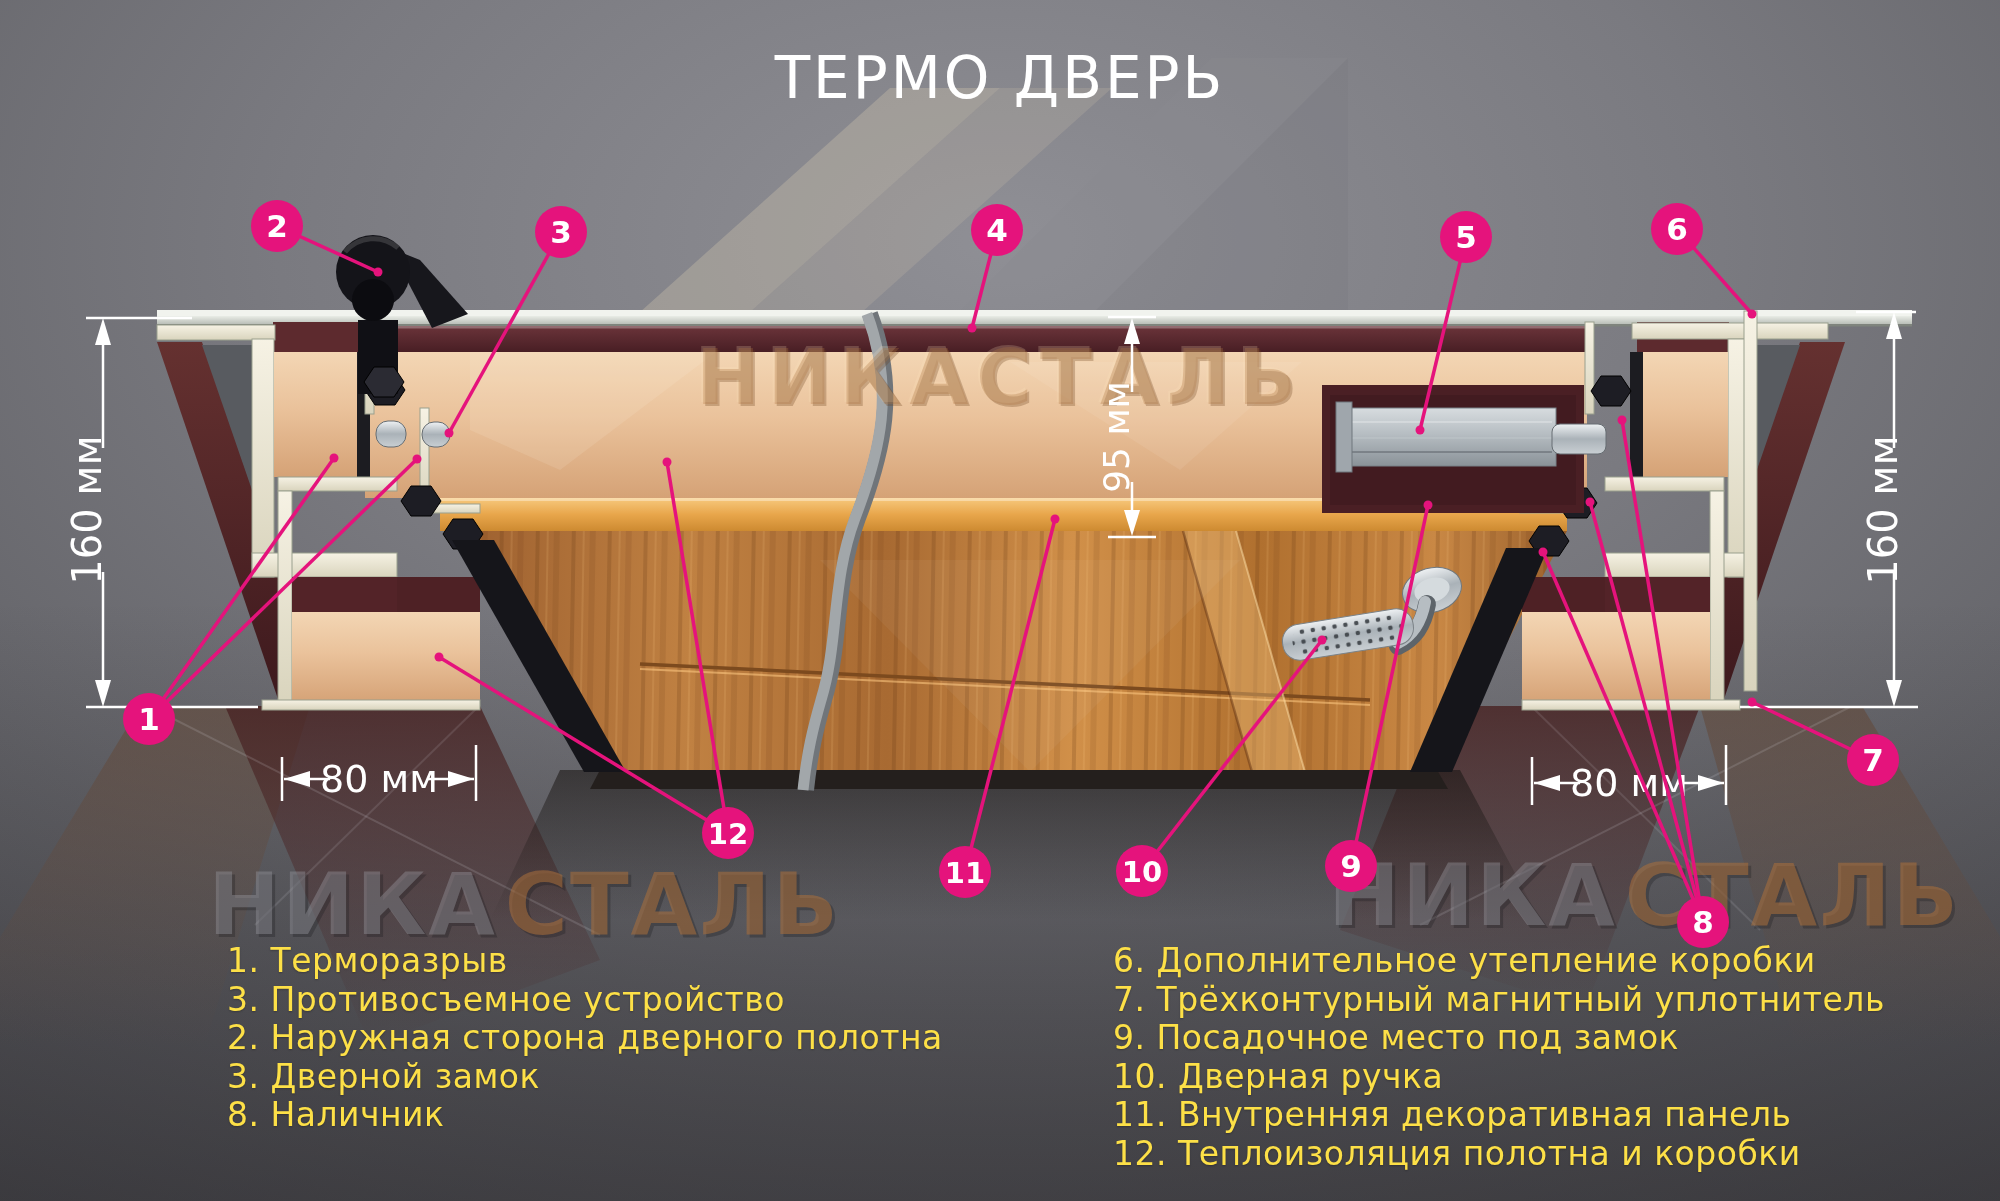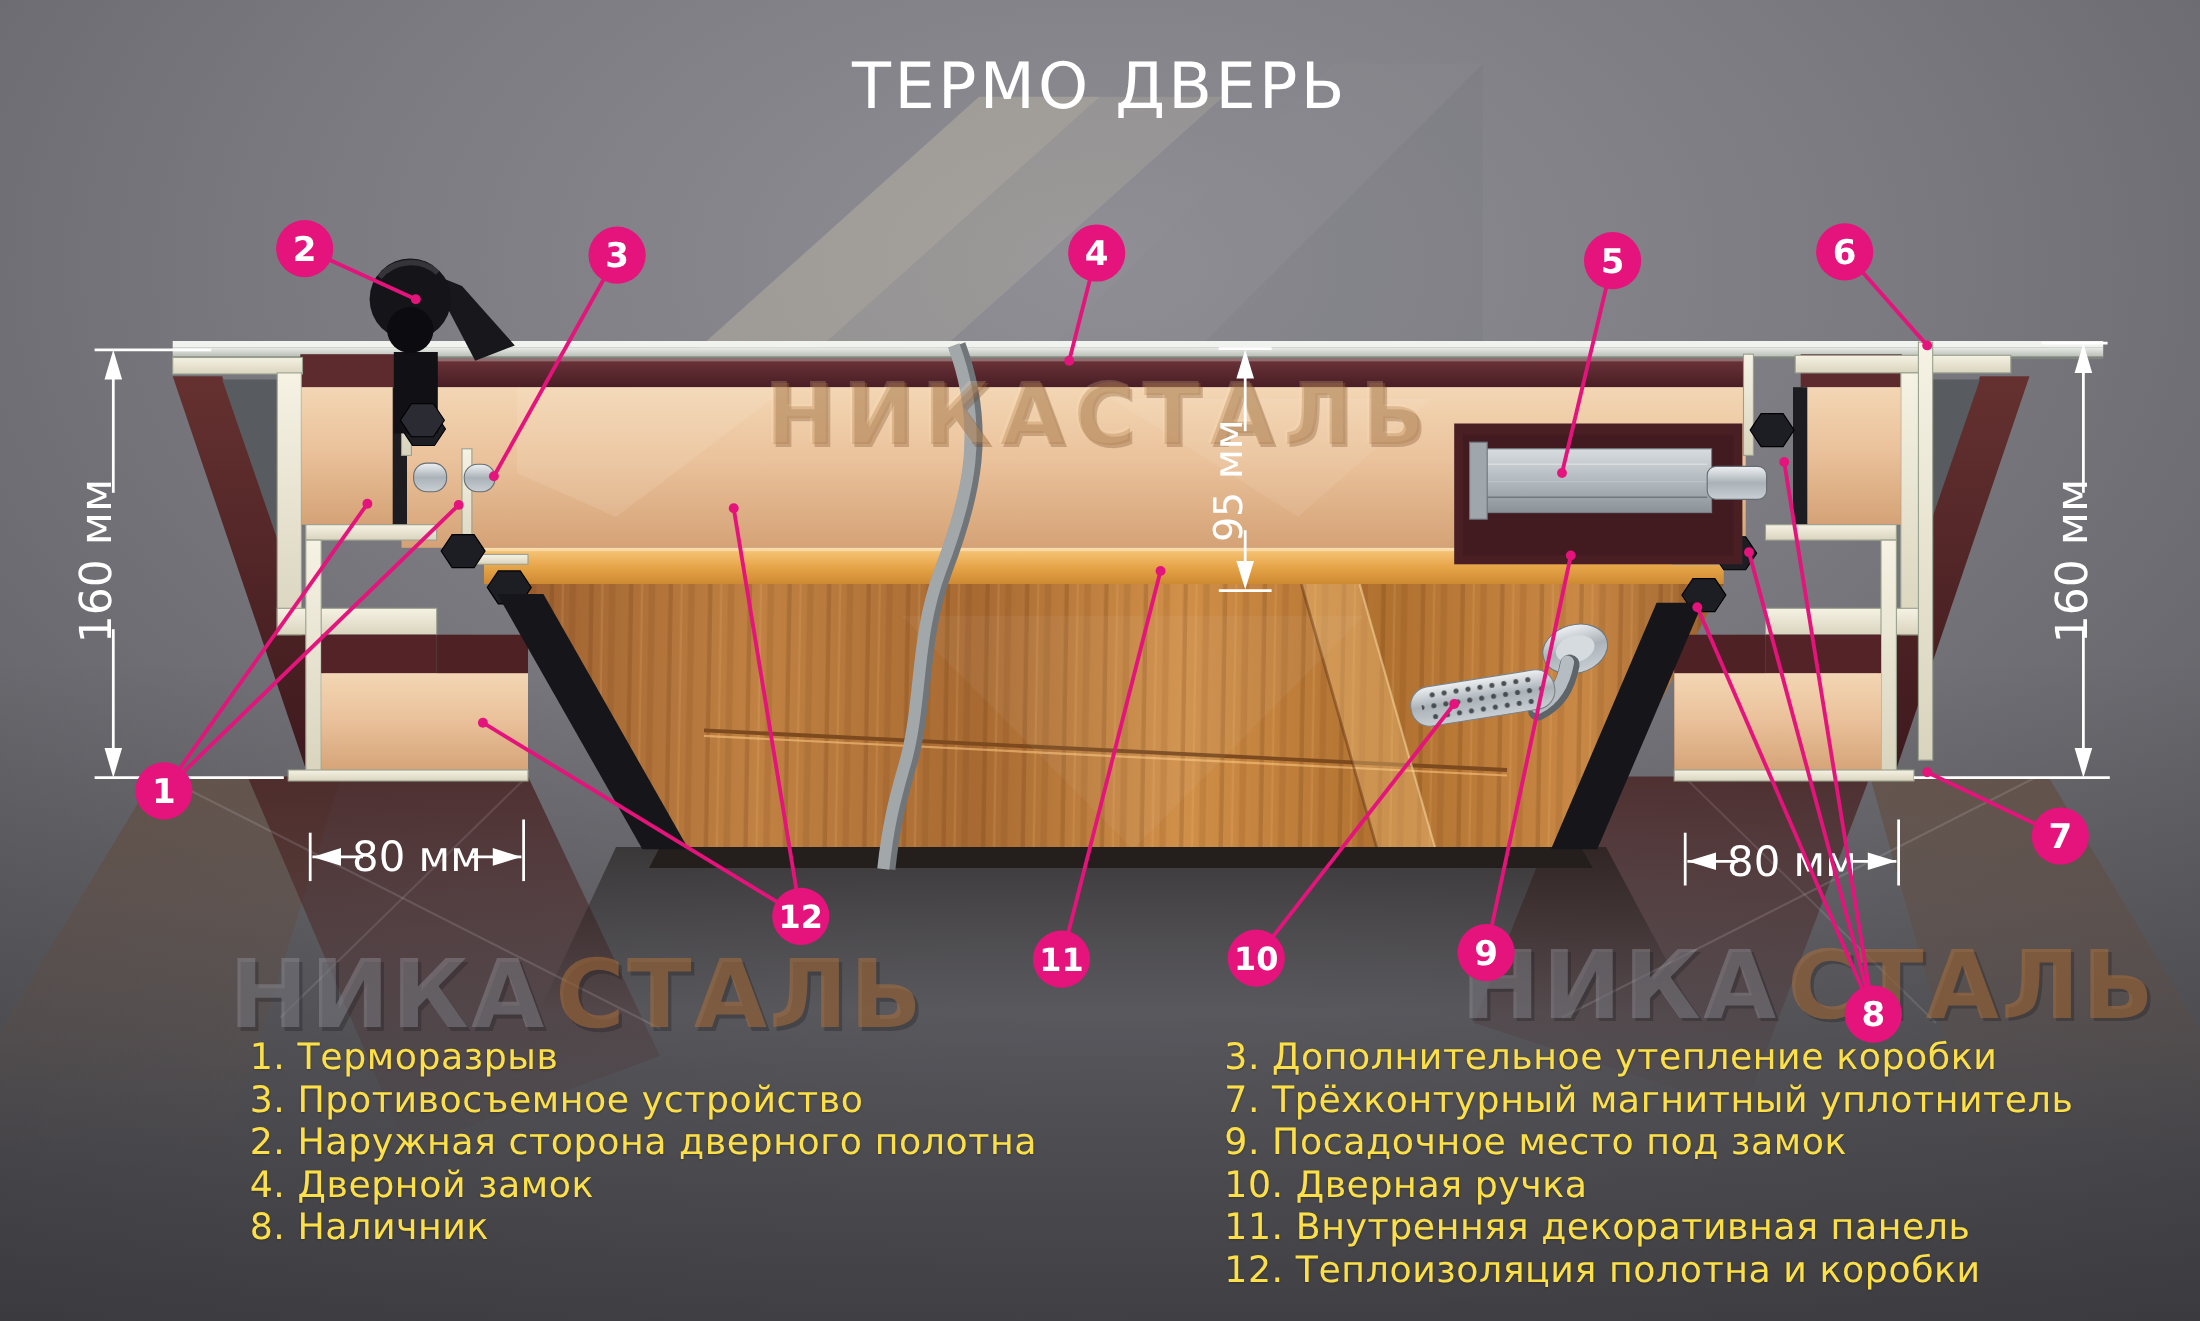--- a/index.html
+++ b/index.html
@@ -395,24 +395,24 @@
     </g>
   </g>
 
   <text x="1000" y="98" font-size="58" letter-spacing="3" fill="#ffffff" text-anchor="middle" font-family="DejaVu Sans, Liberation Sans, sans-serif" font-weight="400">ТЕРМО ДВЕРЬ</text>
 </svg>
 
   <div id="legend-left" class="legend-col">
     <div class="legend-line">1. Терморазрыв</div>
     <div class="legend-line">3. Противосъемное устройство</div>
     <div class="legend-line">2. Наружная сторона дверного полотна</div>
-    <div class="legend-line">4. Дверной замок</div>
+    <div class="legend-line">3. Дверной замок</div>
     <div class="legend-line">8. Наличник</div>
   </div>
   <div id="legend-right" class="legend-col">
-    <div class="legend-line">3. Дополнительное утепление коробки</div>
+    <div class="legend-line">6. Дополнительное утепление коробки</div>
     <div class="legend-line">7. Трёхконтурный магнитный уплотнитель</div>
     <div class="legend-line">9. Посадочное место под замок</div>
     <div class="legend-line">10. Дверная ручка</div>
     <div class="legend-line">11. Внутренняя декоративная панель</div>
     <div class="legend-line">12. Теплоизоляция полотна и коробки</div>
   </div>
 </div>
 
 </body></html>

